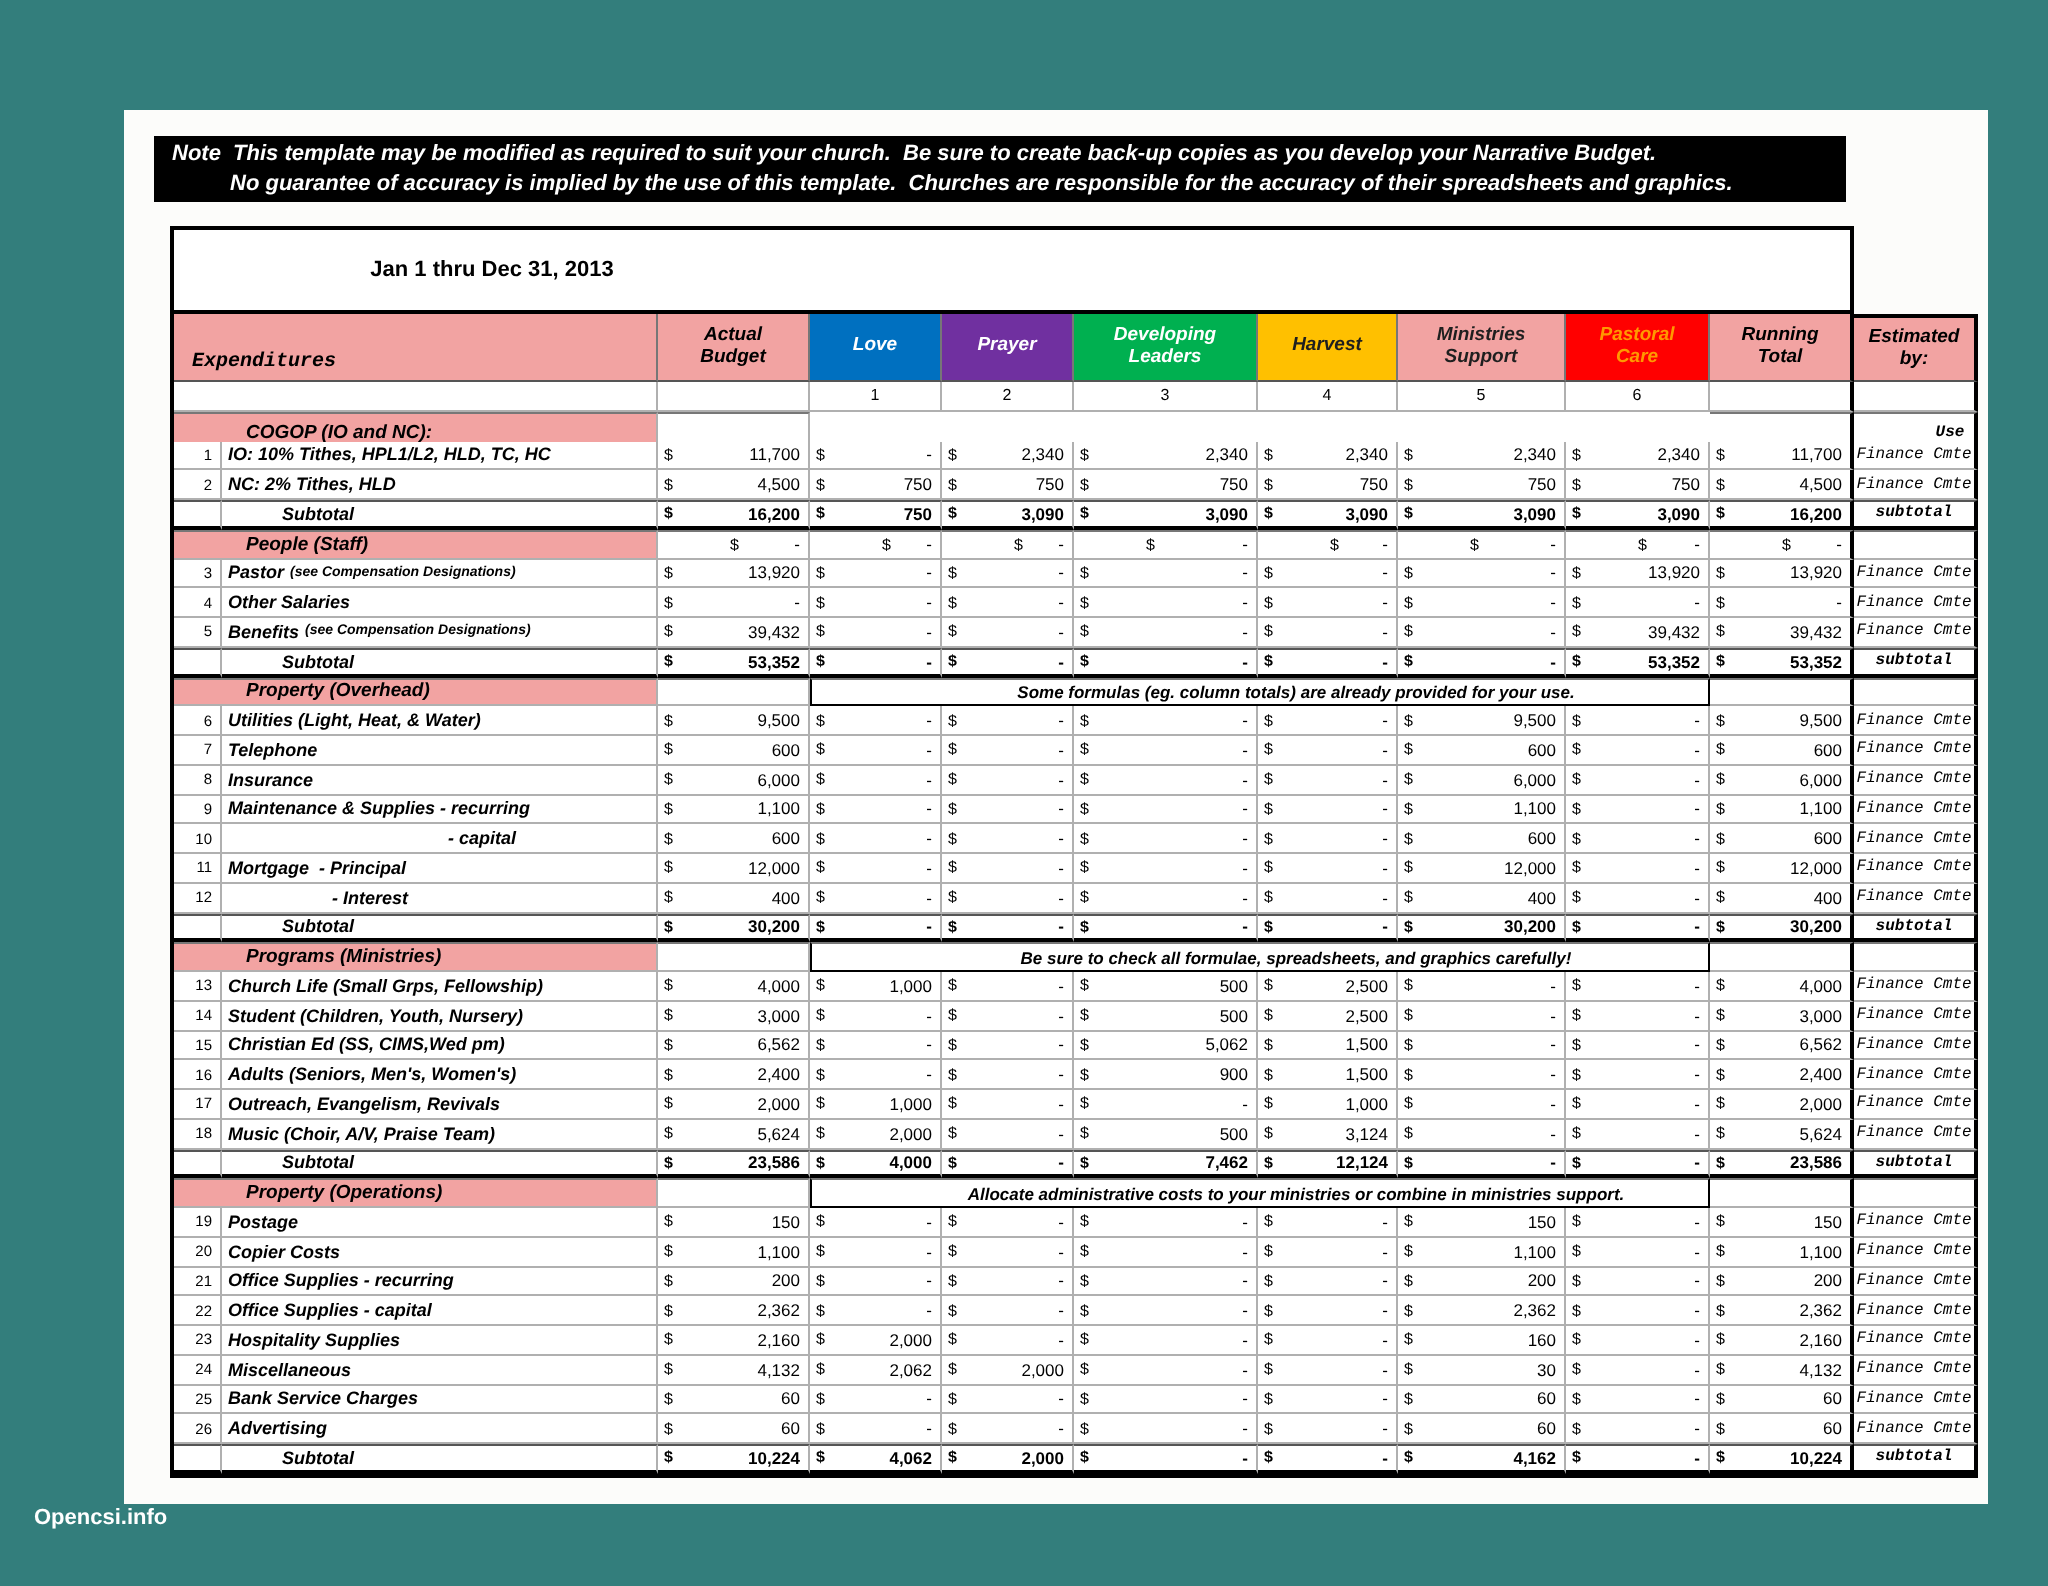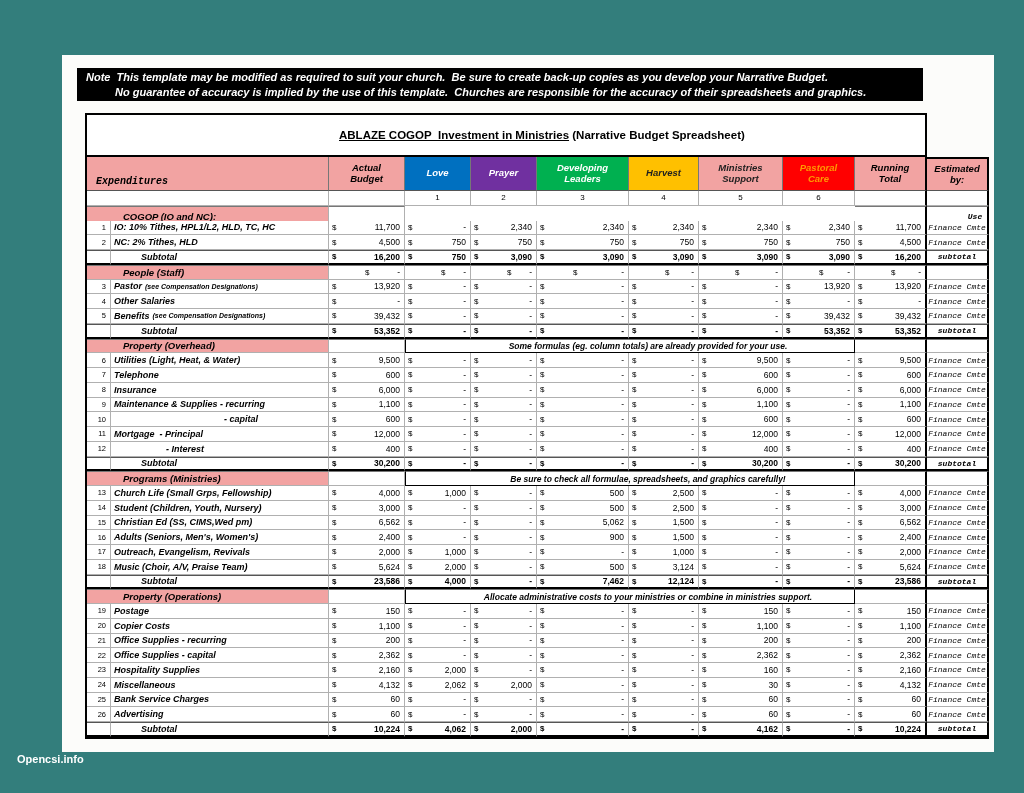--- a/index.html
+++ b/index.html
@@ -53,24 +53,21 @@
 
 <div class="page">
 
   <div class="notebar">
     <div class="l1">Note&nbsp; This template may be modified as required to suit your church.&nbsp; Be sure to create back-up copies as you develop your Narrative Budget.</div>
     <div class="l2">No guarantee of accuracy is implied by the use of this template.&nbsp; Churches are responsible for the accuracy of their spreadsheets and graphics.</div>
   </div>
 
   <div class="sheet">
     <div class="titlebar">
-      <div class="doctitle">
-        <span class="u">ABLAZE COGOP&nbsp; Investment in Ministries</span>
-          <span>&nbsp;(Narrative Budget Spreadsheet)</span>
-      </div>
+      <div class="date">Jan 1 thru Dec 31, 2013</div>
     </div>
     <div class="grid" id="grid">
         <div class="r hdr">
           <div class="c hc salmon exph" style="grid-column: 1 / span 2; font-family: Liberation Mono, monospace;">Expenditures</div>
           <div class="c hc salmon">Actual
 Budget</div>
           <div class="c hc" style="background: rgb(0, 112, 192); color: rgb(255, 255, 255);">Love</div>
           <div class="c hc" style="background: rgb(112, 48, 160); color: rgb(255, 255, 255);">Prayer</div>
           <div class="c hc" style="background: rgb(0, 176, 80); color: rgb(255, 255, 255);">Developing
 Leaders</div>

